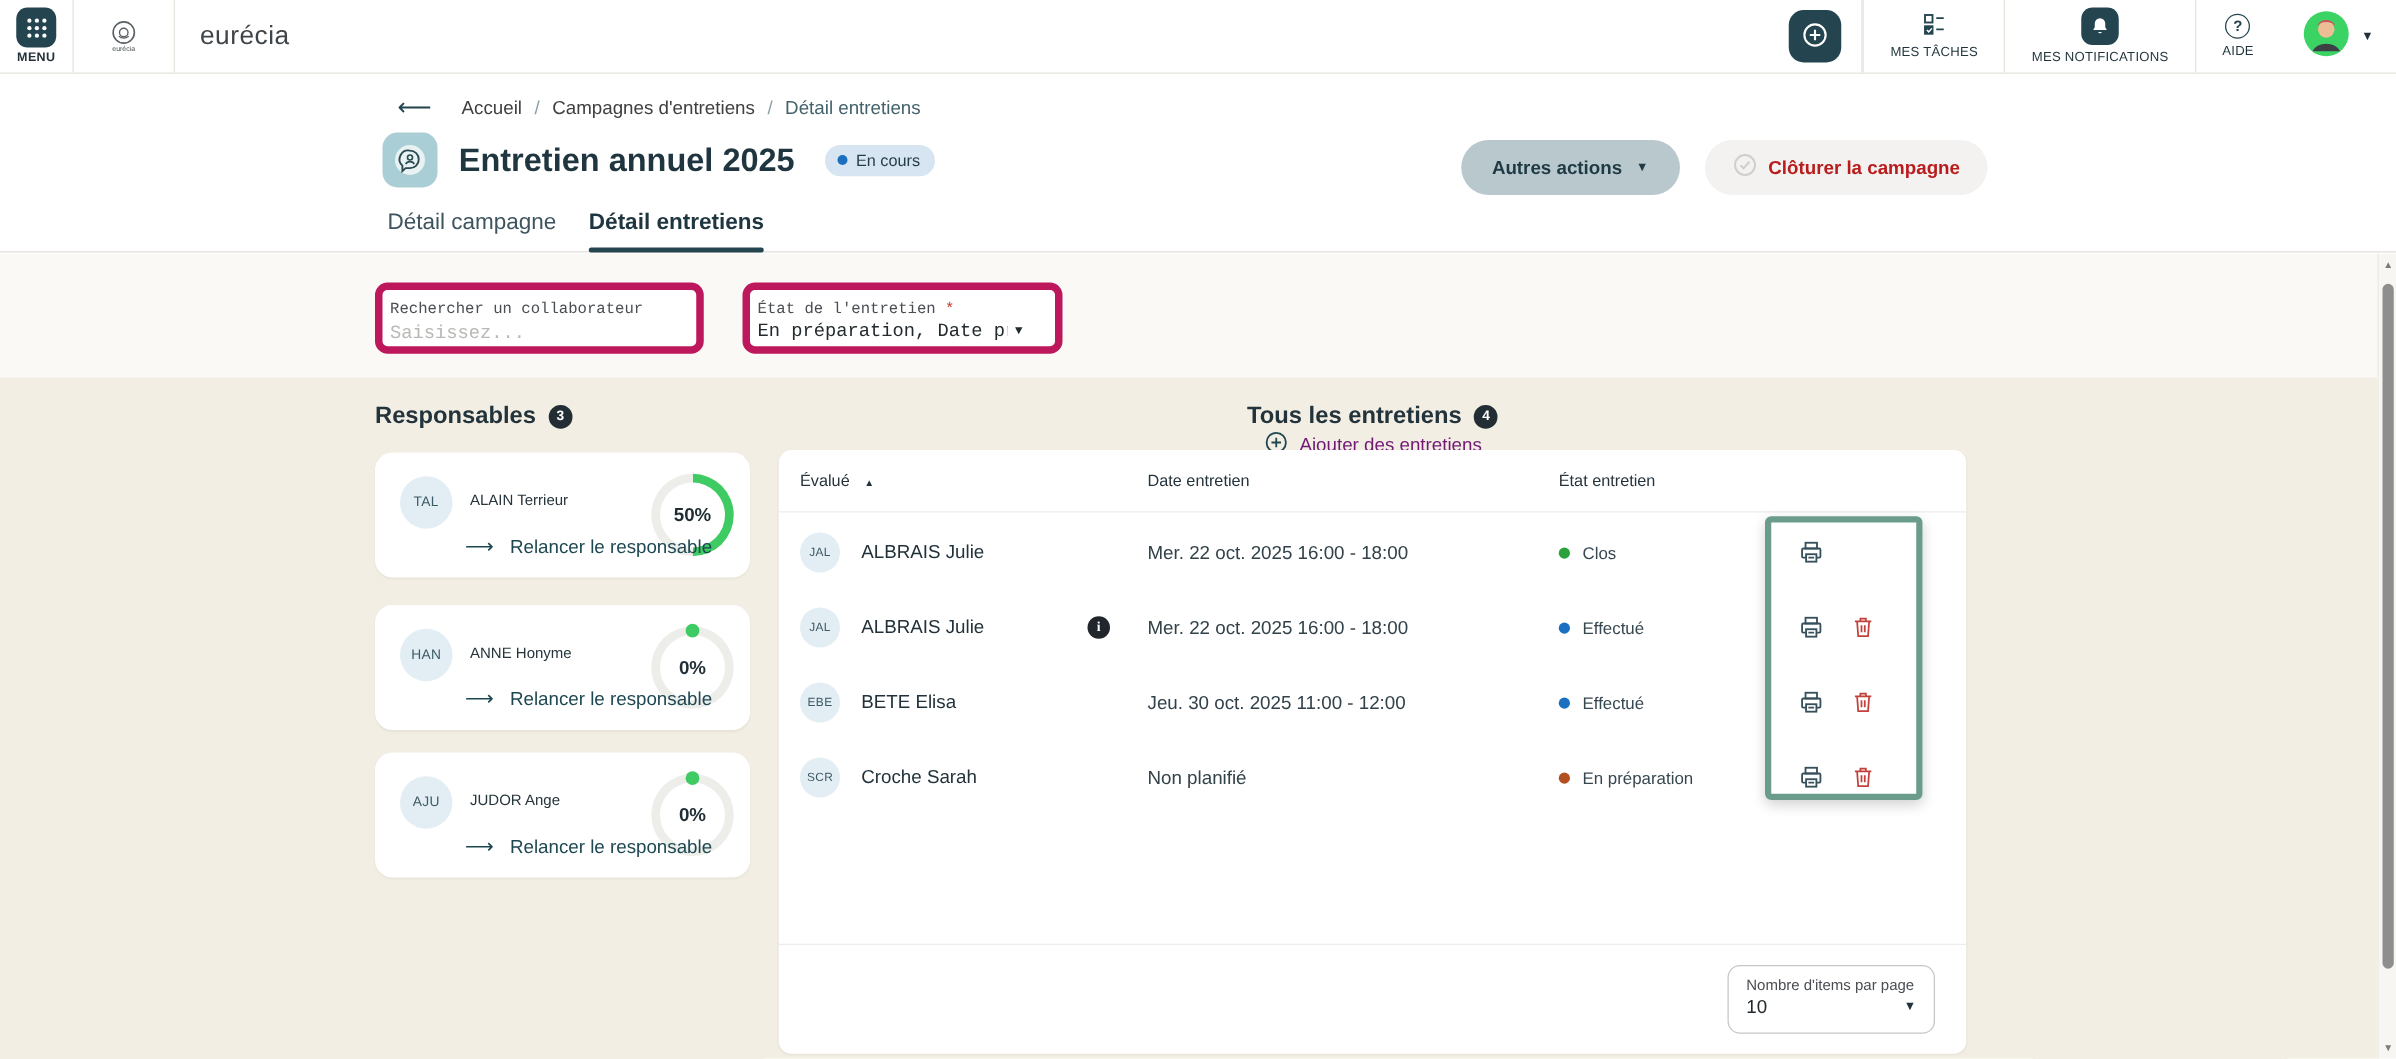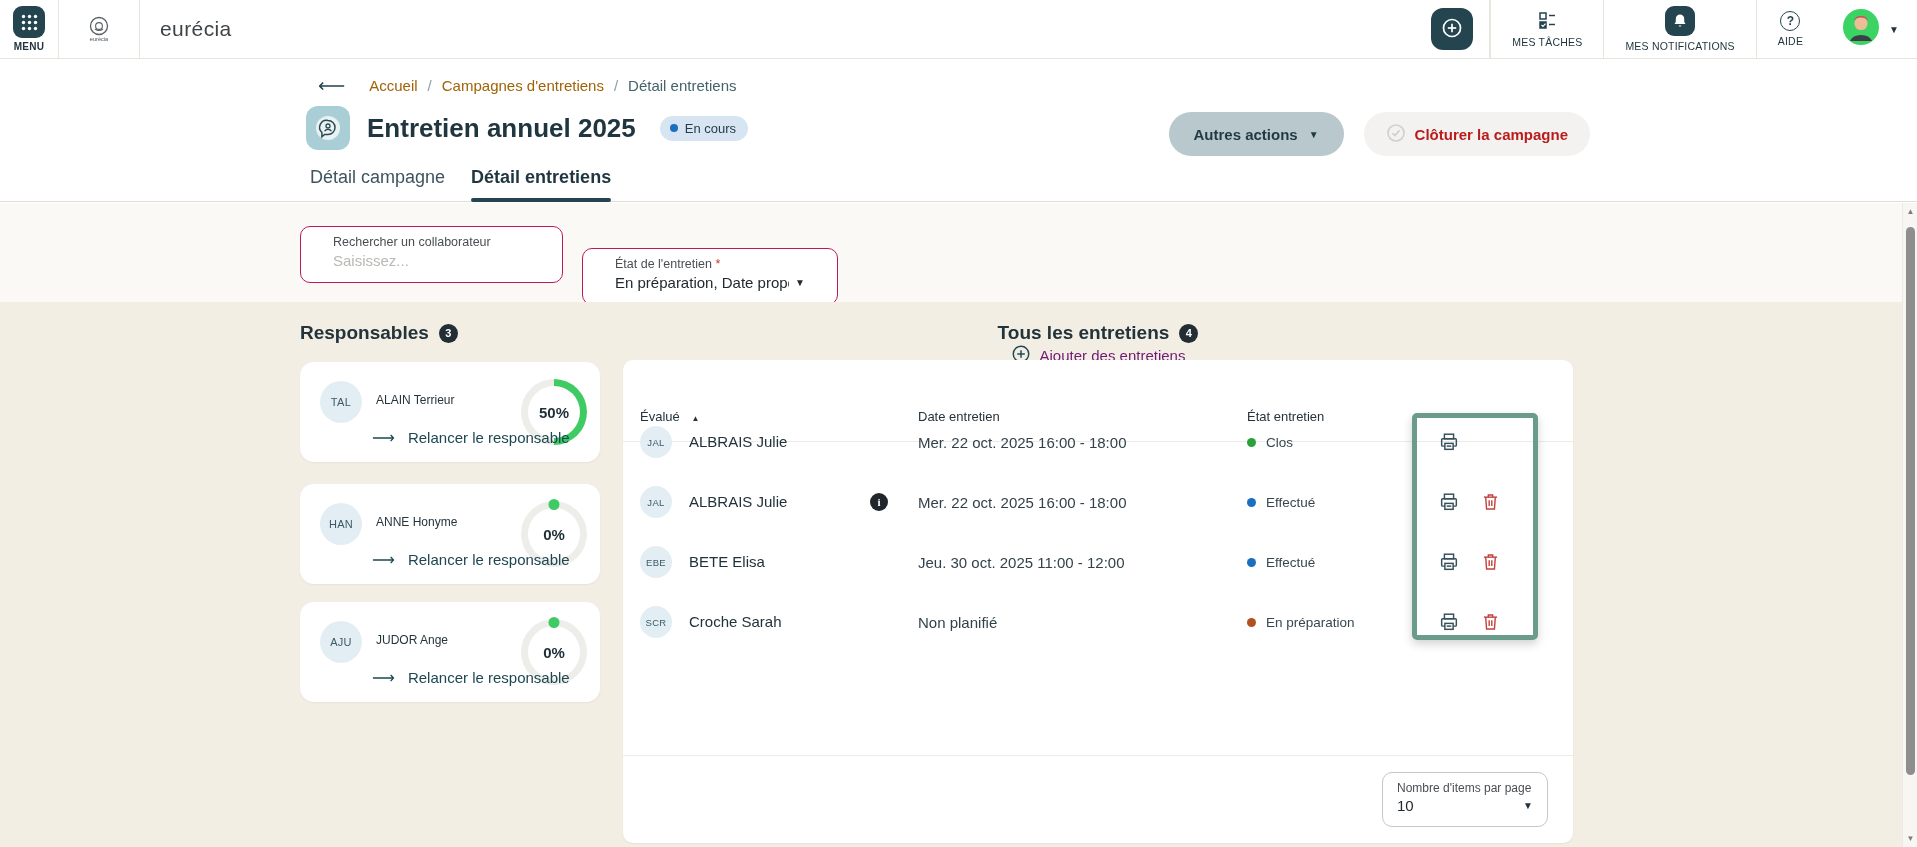--- a/index.html
+++ b/index.html
@@ -29,21 +29,21 @@
                  display:flex; align-items:center; justify-content:center; font-size:12px; color:#24454f; font-weight:700; }
   .avatar-wrap { padding:0 18px; display:flex; align-items:center; gap:9px; cursor:pointer; }
   .caret { font-size:10px; color:#24333b; }
 
   
   .page-header { position:absolute; top:59px; left:0; right:0; height:143px; background:#fff;
                  border-bottom:1px solid #e2ded7; z-index:4; }
   .breadcrumb { position:absolute; left:318px; top:15px; display:flex; align-items:center;
                 gap:10px; font-size:15px; }
   .back-arrow { font-size:19px; color:#24454f; margin-right:14px; cursor:pointer; }
-  .crumb { color:#a16207; font-weight:500; text-decoration:none; cursor:pointer; }
+  .crumb { color:#404040; font-weight:500; text-decoration:none; cursor:pointer; }
   .crumb-sep { color:#8aa0a8; }
   .crumb-current { color:#44626c; }
   .title-row { position:absolute; left:306px; top:47px; display:flex; align-items:center; }
   .title-icon { width:44px; height:44px; border-radius:12px; background:#a9ced6;
                 display:flex; align-items:center; justify-content:center; margin-right:17px; }
   .page-title { font-size:26px; font-weight:700; color:#1f3640; margin-right:24px; }
   .status-badge { background:#d7e5f2; border-radius:13px; height:25px; padding:0 12px 0 10px;
                   display:flex; align-items:center; gap:7px; font-size:13px; color:#253d49; }
   .status-badge .dot { width:8px; height:8px; border-radius:50%; background:#1c6fbe; }
   .header-actions { position:absolute; right:327px; top:53px; display:flex; gap:20px; }
@@ -55,29 +55,29 @@
                   color:#b91c1c; font-size:15px; font-weight:600; display:flex; align-items:center;
                   gap:9px; font-family:inherit; }
   .tabs { position:absolute; left:310px; bottom:0; display:flex; gap:26px; }
   .tab { padding-bottom:13px; font-size:18px; color:#3e545e; font-weight:500; position:relative; cursor:pointer; }
   .tab.active { color:#1f3640; font-weight:700; }
   .tab.active::after { content:""; position:absolute; left:0; right:0; bottom:-1px; height:4px;
                        background:#24454f; border-radius:3px; }
 
   
   .filter-strip { position:absolute; top:203px; left:0; right:15px; height:99px; background:#fbf9f6; }
-  .field { position:absolute; top:23px; background:#fff; border:1px solid #be185d;
-           border-radius:10px; padding:8px 32px; }
+  .field { position:absolute; top:23px; background:#fff; border:6px solid #be185d;
+           border-radius:10px; padding:8px 6px;font-family:Liberation Mono, monospace; }
   .field label { display:block; font-size:12.5px; color:#4a4e52; margin-bottom:3px; }
   .field .req { color:#c0392b; font-style:normal; }
   .search-field { left:300px; width:263px; height:57px; }
   .search-field input { border:none; outline:none; width:100%; font-size:15px; color:#2b2b28;
                         font-family:inherit; background:transparent; }
   .search-field input::placeholder { color:#b9b8b5; }
-  .select-field { left:582px; width:256px; height:57px; cursor:pointer;margin-top:22px; }
+  .select-field { left:594px; width:256px; height:57px; cursor:pointer; }
   .select-value { display:flex; align-items:center; font-size:15px; color:#232a2e; }
   .select-value .val { width:200px; white-space:nowrap; overflow:hidden; }
   .select-value .caret { margin-left:6px; color:#232a2e; }
 
   
   .content { position:absolute; top:302px; left:0; right:15px; bottom:0; background:#f3eee3; }
   .section-title { font-size:19px; font-weight:700; color:#22333b; display:flex; align-items:center; gap:10px; }
   .count-badge { width:19px; height:19px; border-radius:50%; background:#222d34; color:#fff;
                  font-size:11px; font-weight:700; display:flex; align-items:center; justify-content:center; }
   .resp-header { position:absolute; left:300px; top:20px; }
@@ -98,21 +98,21 @@
                  font-size:15px; font-weight:500; color:#1d4751; cursor:pointer; }
   .card-action .arr { font-size:16px; }
 
   .list-header { position:absolute; left:623px; top:20px; width:950px; display:flex;
                  justify-content:space-between; align-items:center;flex-direction:column; }
   .add-link { display:flex; align-items:center; gap:9px; font-size:15px; font-weight:500;
               color:#701a75; cursor:pointer; }
 
   .table-card { position:absolute; left:623px; top:58px; width:950px; height:483px; background:#fff;
                 border-radius:10px; box-shadow:0 1px 2px rgba(0,0,0,.05); }
-  .thead { position:absolute; top:0; left:0; right:0; height:50px; border-bottom:1px solid #ecebe8;margin-top:32px; }
+  .thead { position:absolute; top:0; left:0; right:0; height:50px; border-bottom:1px solid #ecebe8; }
   .th { position:absolute; top:0; line-height:50px; font-size:13px; font-weight:500; color:#25333c; cursor:pointer; }
   .th.c1 { left:17px; } .th.c2 { left:295px; } .th.c3 { left:624px; }
   .sort-arrow { font-size:8px; margin-left:8px; color:#25333c; }
   .trow { position:absolute; left:0; right:0; height:60px; }
   .r0{top:52px;} .r1{top:112px;} .r2{top:172px;} .r3{top:232px;}
   .row-avatar { position:absolute; left:17px; top:14px; width:32px; height:32px; border-radius:50%;
                 background:#e3eef4; color:#3c5a66; font-size:9.5px; letter-spacing:.3px;
                 display:flex; align-items:center; justify-content:center; }
   .row-name { position:absolute; left:66px; top:21px; font-size:15px; font-weight:500; color:#22323a; }
   .info-icon { position:absolute; left:247px; top:21px; width:18px; height:18px; border-radius:50%;

